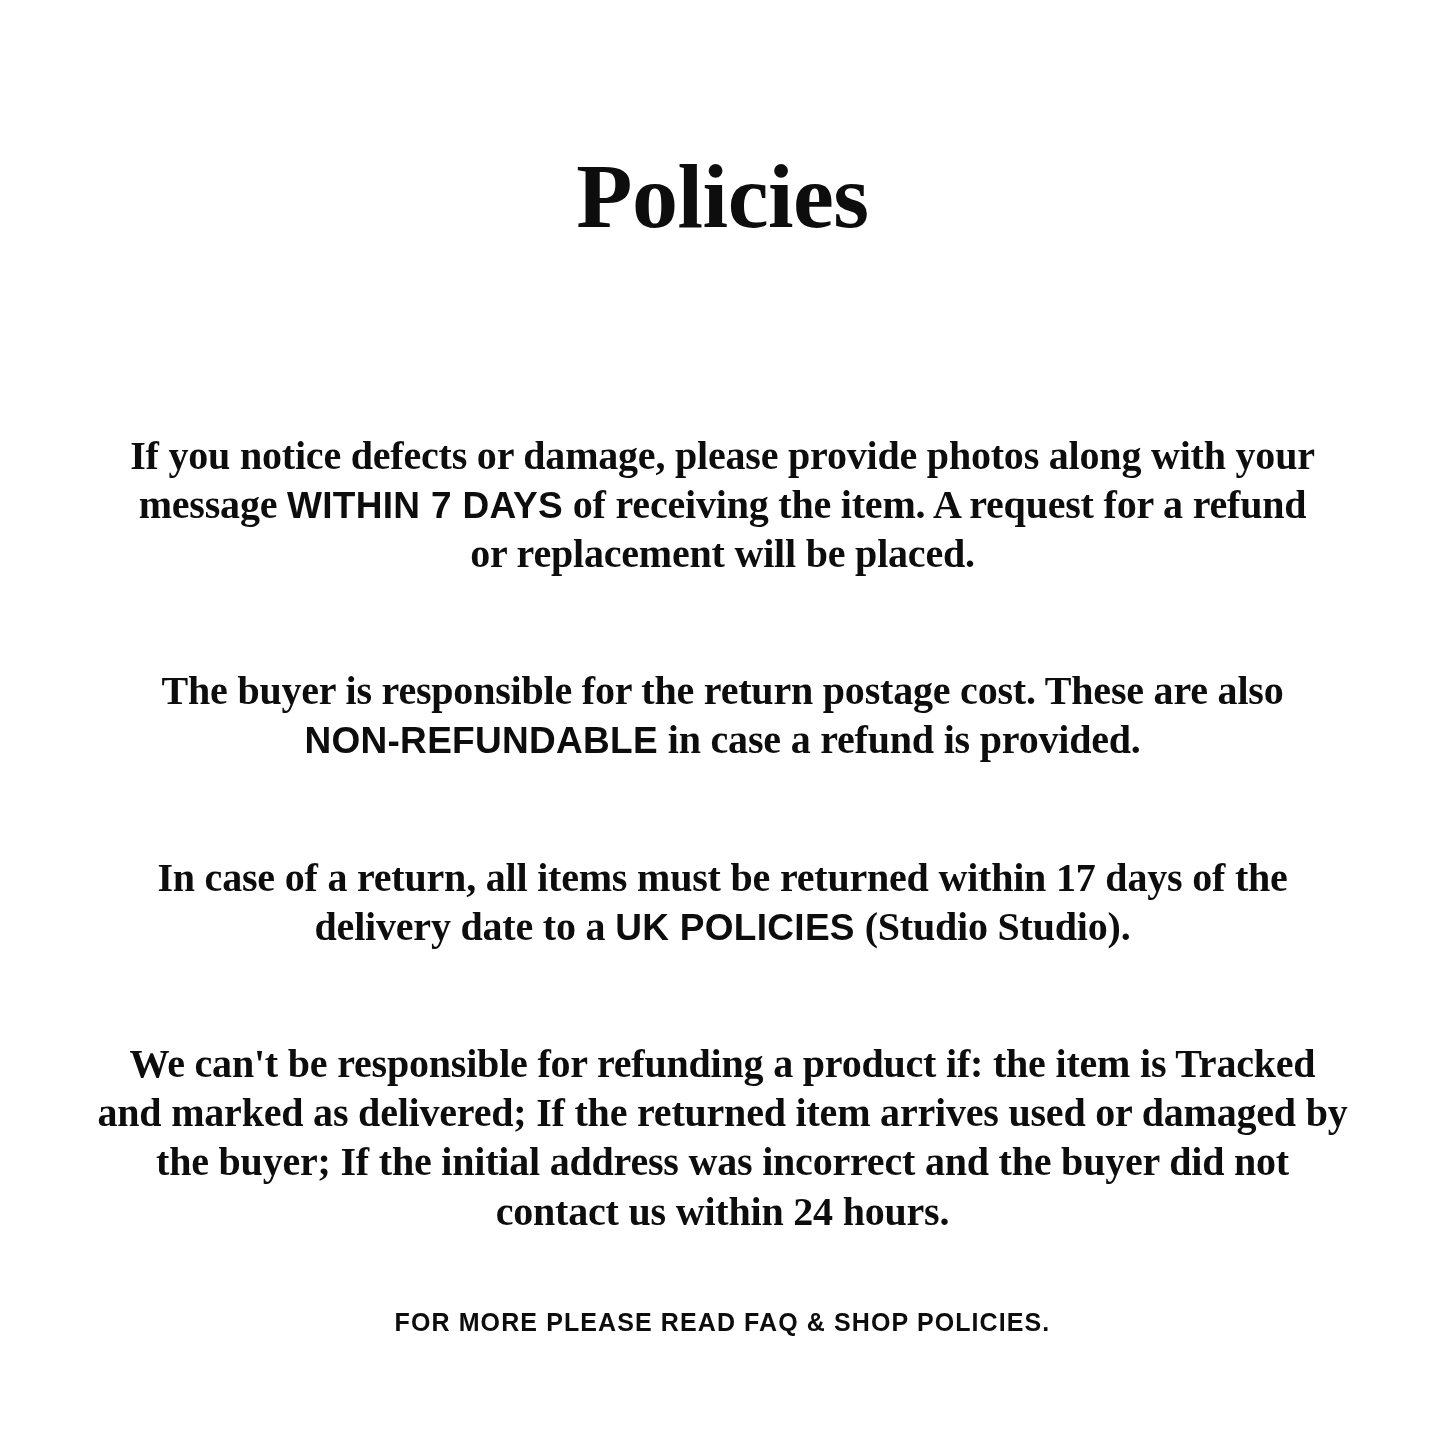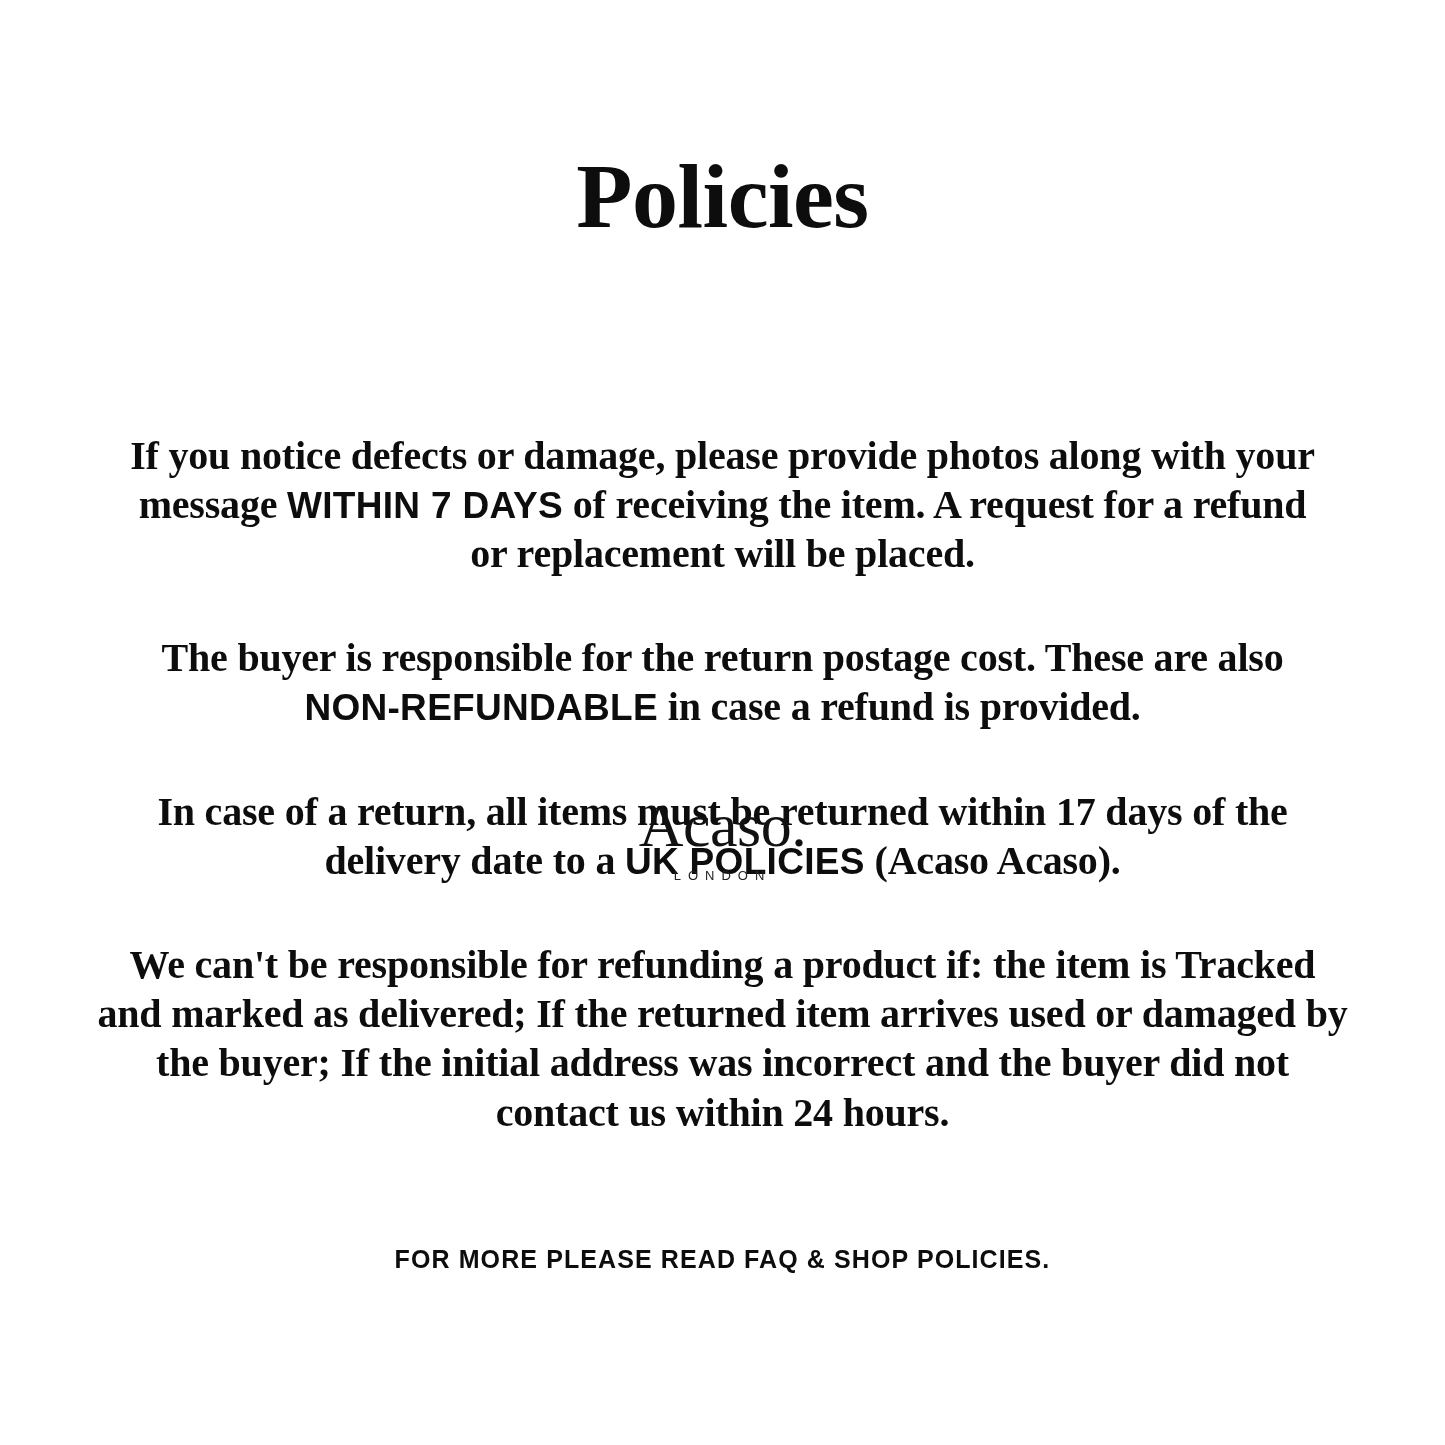--- a/index.html
+++ b/index.html
@@ -42,35 +42,35 @@
     font-weight: bold;
     font-size: 40px;
     line-height: 1.23;
     text-align: center;
     letter-spacing: -0.2px;
   }
   .para.first {
     margin-top: 127px;
   }
   .para + .para {
-    margin-top: 55px;
+    margin-top: 88px;
   }
   .para.wide {
     width: 1250px;
     margin-left: -30px;
   }
   .sans-bold {
     font-family: "Liberation Sans", sans-serif;
     font-weight: bold;
     font-size: 37px;
     letter-spacing: 0.3px;
     text-align: right;
   }
   .footnote {
-    margin-top: 108px;
+    margin-top: 72px;
     font-family: "Liberation Sans", sans-serif;
     font-weight: bold;
     font-size: 25px;
     letter-spacing: 1.1px;
     text-align: center;
   }
   .logo-wrap {
     position: absolute;
     bottom: 148px;
     left: 0;
@@ -103,29 +103,25 @@
 
     <p class="para first">
       <span>If you notice defects or damage, please provide photos along with your message </span><span class="sans-bold">WITHIN 7 DAYS</span><span> of receiving the item. A request for a refund or replacement will be placed.</span>
     </p>
 
     <p class="para">
       <span>The buyer is responsible for the return postage cost. These are also </span><span class="sans-bold">NON-REFUNDABLE</span><span> in case a refund is provided.</span>
     </p>
 
     <p class="para">
-      <span>In case of a return, all items must be returned within 17 days of the delivery date to a </span><span class="sans-bold">UK POLICIES</span><span> (Acaso Acaso).</span>
+      <span>In case of a return, all items must be returned within 17 days of the delivery date to a </span><span class="sans-bold">UK POLICIES</span><span> (Studio Studio).</span>
     </p>
 
     <p class="para wide">
       <span>We can't be responsible for refunding a product if: the item is Tracked and marked as delivered; If the returned item arrives used or damaged by the buyer; If the initial address was incorrect and the buyer did not contact us within 24 hours.</span>
     </p>
 
     <p class="footnote">FOR MORE PLEASE READ FAQ &amp; SHOP POLICIES.</p>
 
   </div>
 
-  <div class="logo-wrap">
-    <div class="logo-word">Acaso.</div>
-    <div class="logo-sub">LONDON</div>
-  </div>
 
 </div>
 
 </body></html>

